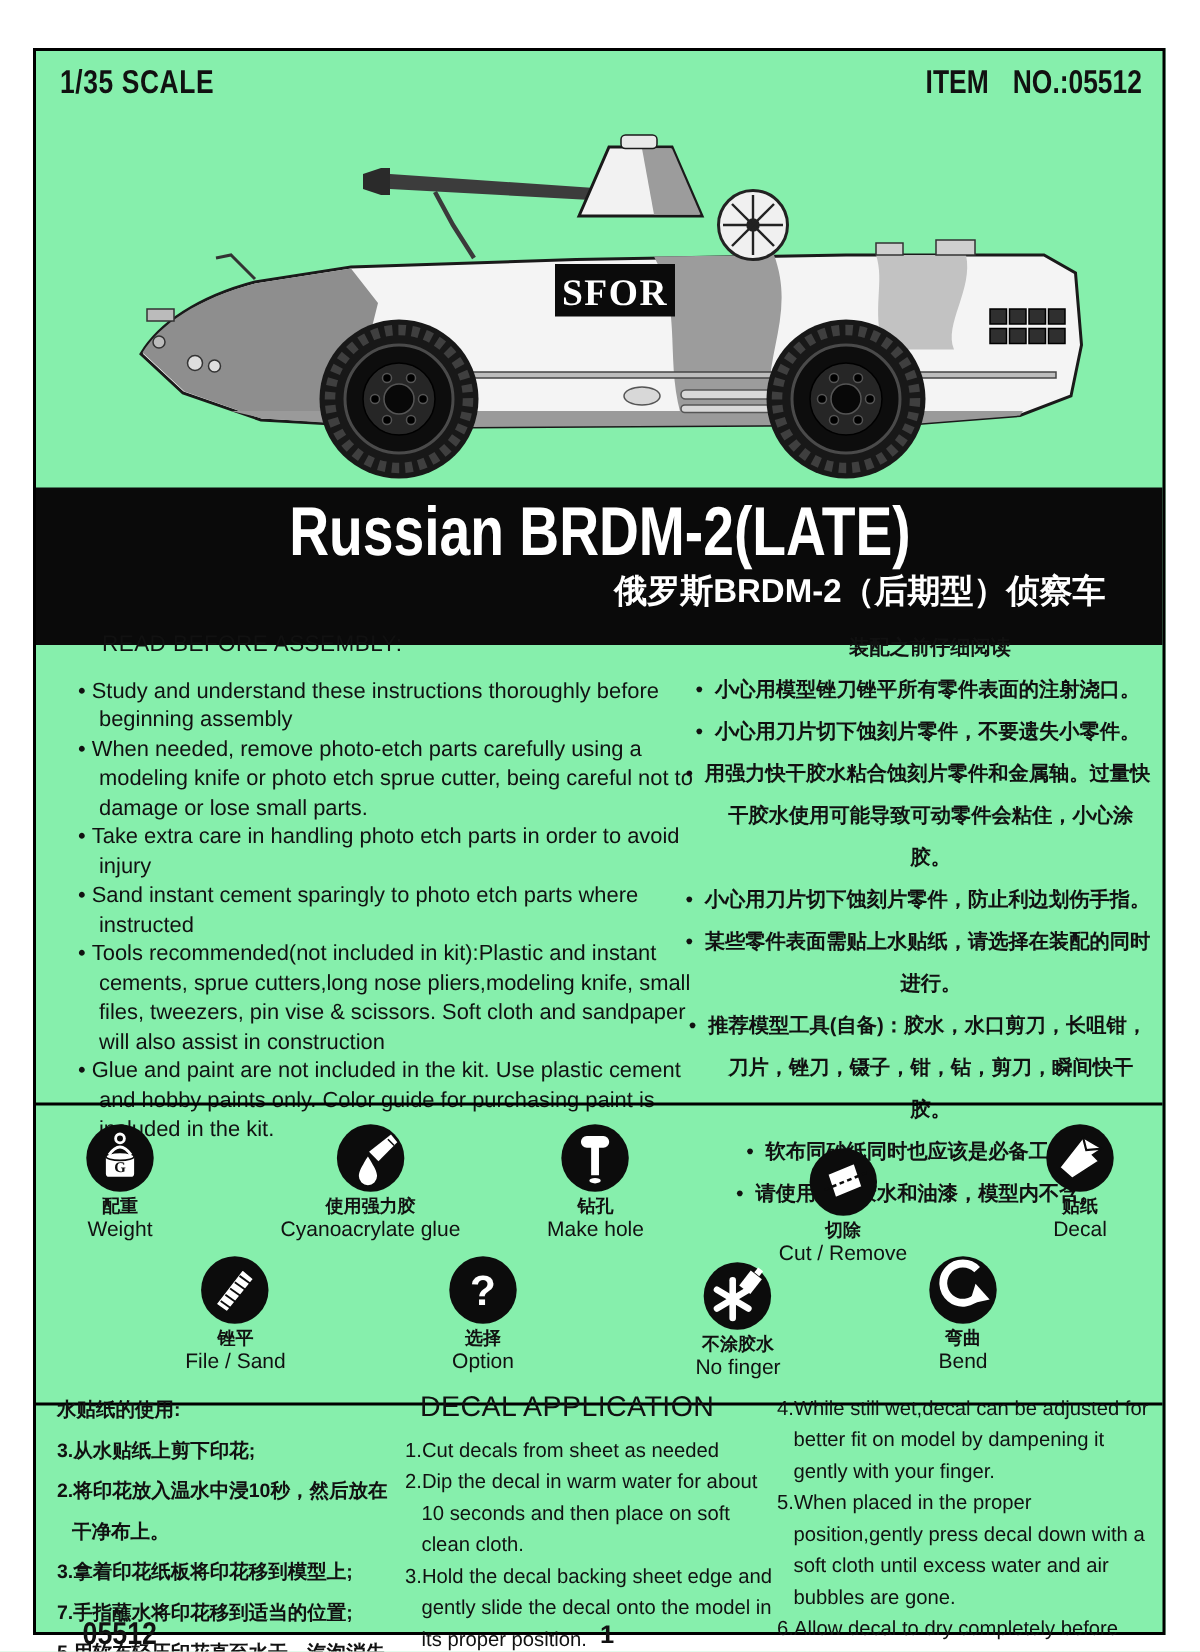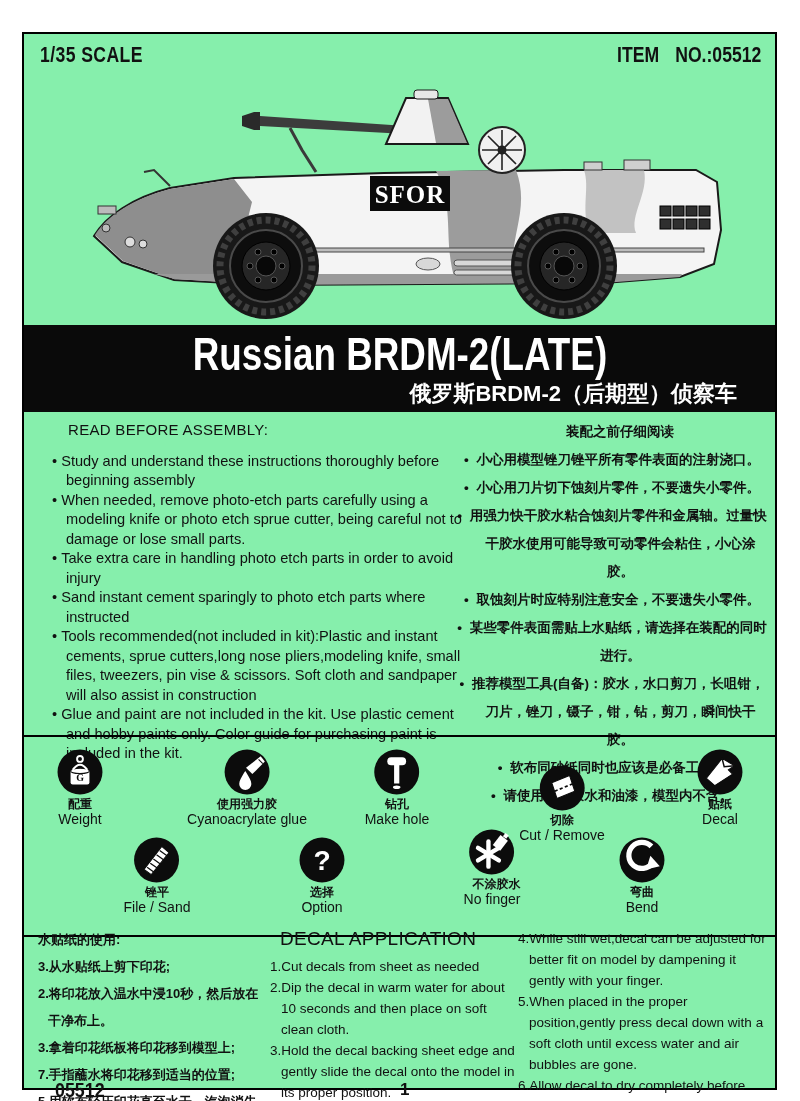--- a/index.html
+++ b/index.html
@@ -8,21 +8,21 @@
   .frame{position:absolute;left:22px;top:22px;width:751px;height:1054px;
          border:2px solid #000;background:#86efac;margin-top:10px;}
   
   .scale{position:absolute;left:16px;top:8px;font-size:22px;font-weight:bold;
          transform:scaleX(.8);transform-origin:left top;letter-spacing:.5px;}
   .itemno{position:absolute;right:14px;top:8px;font-size:22px;font-weight:bold;
           transform:scaleX(.8);transform-origin:right top;word-spacing:14px;}
   
   .vehicle{position:absolute;left:60px;top:44px;width:640px;height:246px;}
   
-  .titlebar{position:absolute;left:0;top:291px;width:100%;height:87px;background:#0a0a0a;}
+  .titlebar{position:absolute;left:0;top:291px;width:100%;height:105px;background:#0a0a0a;}
   .t-en{text-align:center;margin-top:2px;}
   .t-en span{display:inline-block;color:#fff;font-size:46px;font-weight:bold;
              transform:scaleX(.8);letter-spacing:0;white-space:nowrap;}
   .t-zh{color:#fff;font-size:22px;font-weight:bold;text-align:right;padding-right:38px;margin-top:-2px;}
   
   .col-en{position:absolute;left:28px;top:384px;width:418px;font-size:14.6px;line-height:19.5px;}
   .col-en .rh{margin:2px 0 12px 16px;font-size:15px;letter-spacing:.3px;}
   .col-en ul,.col-zh ul{list-style:none;margin:0;padding:0;}
   .col-en li{padding-left:14px;text-indent:-14px;}
   .col-en li::before{content:"\2022\00a0";}
@@ -167,21 +167,21 @@
       <li>Glue and paint are not included in the kit. Use plastic cement and hobby paints only. Color guide for purchasing paint is included in the kit.</li>
     </ul>
   </div>
 
   <div class="col-zh">
     <div class="rh">装配之前仔细阅读</div>
     <ul>
       <li>小心用模型锉刀锉平所有零件表面的注射浇口。</li>
       <li>小心用刀片切下蚀刻片零件，不要遗失小零件。</li>
       <li>用强力快干胶水粘合蚀刻片零件和金属轴。过量快干胶水使用可能导致可动零件会粘住，小心涂胶。</li>
-      <li>取蚀刻片时应特别注意安全，不要遗失小零件。</li>
+      <li>小心用刀片切下蚀刻片零件，防止利边划伤手指。</li>
       <li>某些零件表面需贴上水贴纸，请选择在装配的同时进行。</li>
       <li>推荐模型工具(自备)：胶水，水口剪刀，长咀钳，刀片，锉刀，镊子，钳，钻，剪刀，瞬间快干胶。</li>
       <li>软布同砂纸同时也应该是必备工具。</li>
       <li>请使用塑料胶水和油漆，模型内不含。</li>
     </ul>
   </div>
 
   <div class="symbols">
 
     <div class="sym" style="left:56px;top:12px;">
@@ -257,21 +257,21 @@
 
     <div class="sym" style="left:298px;top:100px;">
       <svg class="icn" viewBox="0 0 44 44">
         <circle cx="22" cy="22" r="21.5" fill="#0c0c0c"></circle>
         <text x="22" y="31.5" text-anchor="middle" font-size="27" font-weight="bold" fill="#fff">?</text>
       </svg>
       <div class="zh">选择</div>
       <div class="en">Option</div>
     </div>
 
-    <div class="sym" style="left:468px;top:92px;text-align:right;">
+    <div class="sym" style="left:468px;top:104px;">
       <svg class="icn" viewBox="0 0 44 44">
         <circle cx="22" cy="22" r="21.5" fill="#0c0c0c"></circle>
         <g stroke="#fff" stroke-width="4.2" stroke-linecap="round">
           <line x1="19" y1="12" x2="19" y2="36"></line>
           <line x1="9" y1="18" x2="29" y2="30"></line>
           <line x1="29" y1="18" x2="9" y2="30"></line>
         </g>
         <g transform="rotate(38 32 12)">
           <rect x="27" y="8" width="9" height="12" fill="#fff"></rect>
           <rect x="29.5" y="3.5" width="4" height="4" fill="#fff"></rect>

